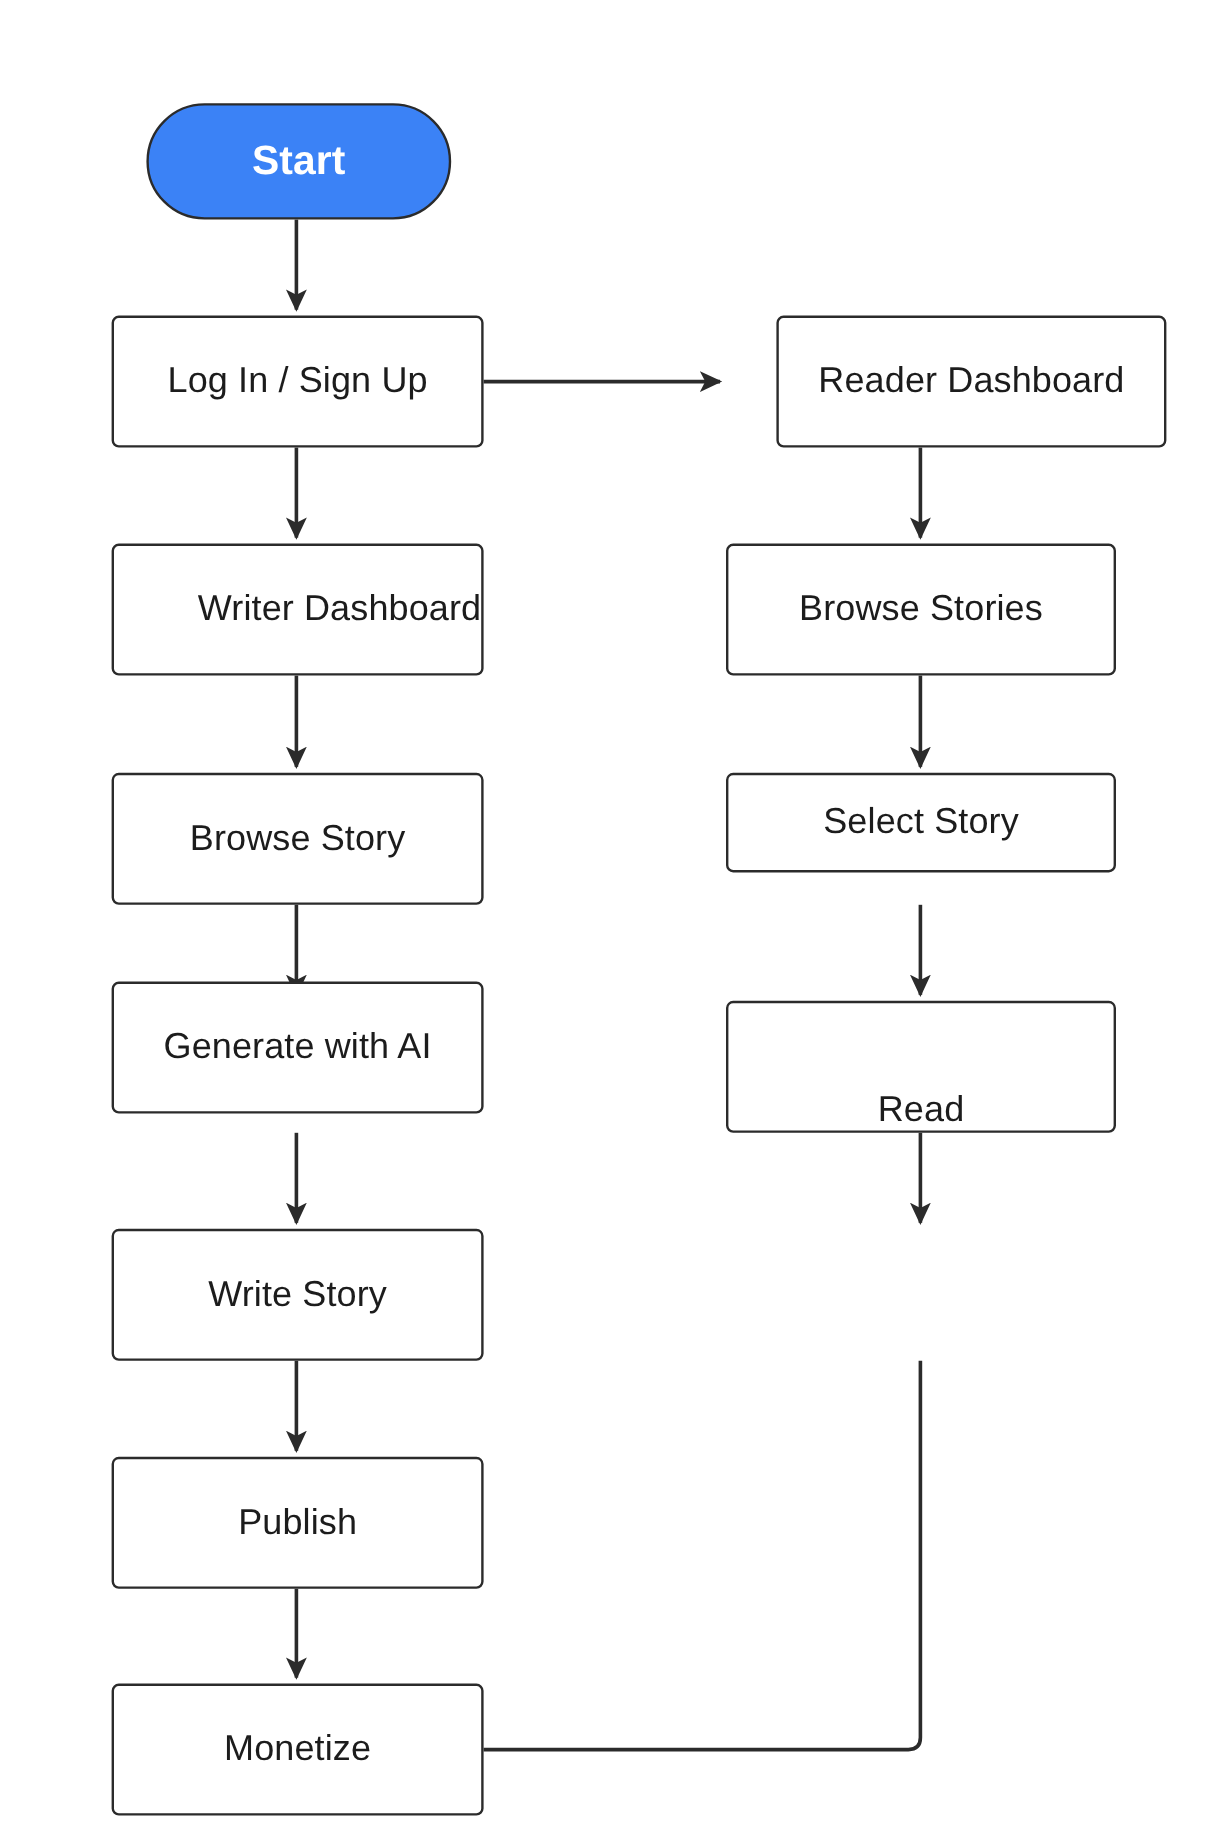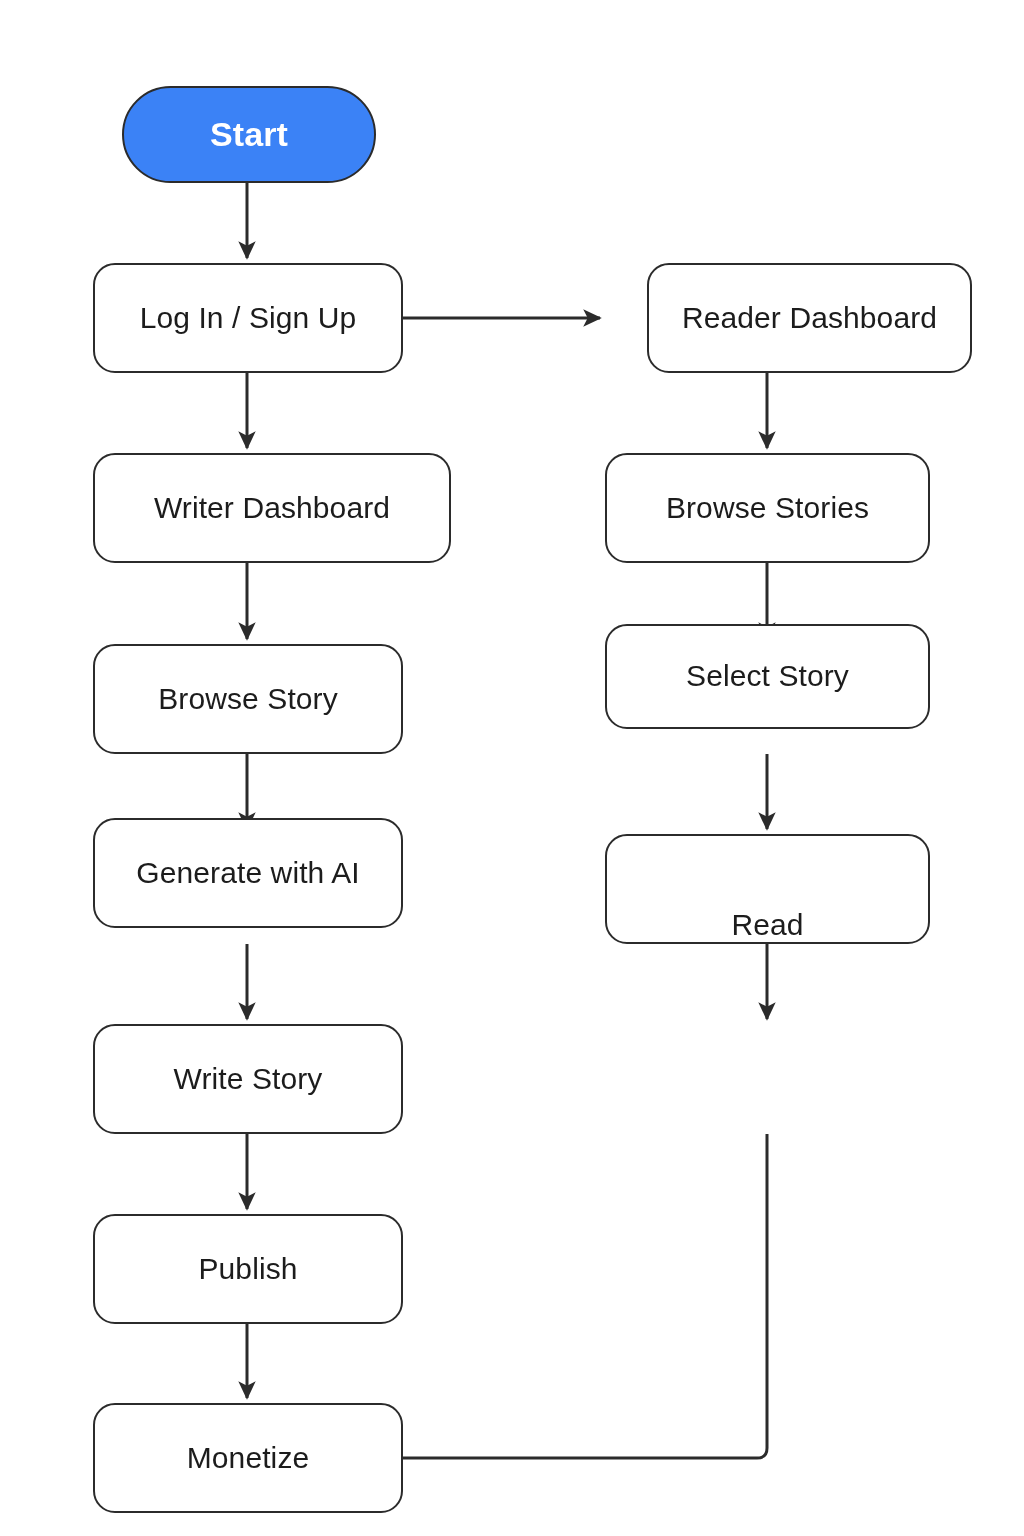--- a/index.html
+++ b/index.html
@@ -25,21 +25,21 @@
     pointer-events: none;
   }
   .node {
     position: absolute;
     display: flex;
     align-items: center;
     justify-content: center;
     text-align: center;
     background: #ffffff;
     border: 2px solid #2b2b2b;
-    border-radius: 22px;
+    border-radius: 6px;
     color: #1c1c1c;
     font-size: 30px;
     font-weight: 400;
     letter-spacing: 0.1px;
     line-height: 1.15;
     white-space: nowrap;
   }
   .node.terminal {
     background: #3b82f6;
     border-color: #2b2b2b;
@@ -82,21 +82,21 @@
   </svg>
 
   <div class="node terminal" style="left:122px; top:86px; width:254px; height:97px;">
     <span class="node-label">Start</span>
   </div>
 
   <div class="node" style="left:93px; top:263px; width:310px; height:110px;">
     <span class="node-label">Log In / Sign Up</span>
   </div>
 
-  <div class="node" style="left:93px; top:453px; width:358px; height:110px;">
+  <div class="node" style="left:93px; top:453px; width:310px; height:110px;justify-content:flex-end;">
     <span class="node-label">Writer Dashboard</span>
   </div>
 
   <div class="node" style="left:93px; top:644px; width:310px; height:110px;">
     <span class="node-label">Browse Story</span>
   </div>
 
   <div class="node" style="left:93px; top:818px; width:310px; height:110px;">
     <span class="node-label">Generate with AI</span>
   </div>
@@ -114,21 +114,21 @@
   </div>
 
   <div class="node" style="left:605px; top:263px; width:325px; height:110px;margin-left:42px;">
     <span class="node-label">Reader Dashboard</span>
   </div>
 
   <div class="node" style="left:605px; top:453px; width:325px; height:110px;">
     <span class="node-label">Browse Stories</span>
   </div>
 
-  <div class="node" style="left:605px; top:624px; width:325px; height:105px;">
+  <div class="node" style="left:605px; top:644px; width:325px; height:83px;">
     <span class="node-label">Select Story</span>
   </div>
 
   <div class="node" style="left:605px; top:834px; width:325px; height:110px;align-items:flex-end;">
     <span class="node-label">Read</span>
   </div>
 
 
 </div>
 

